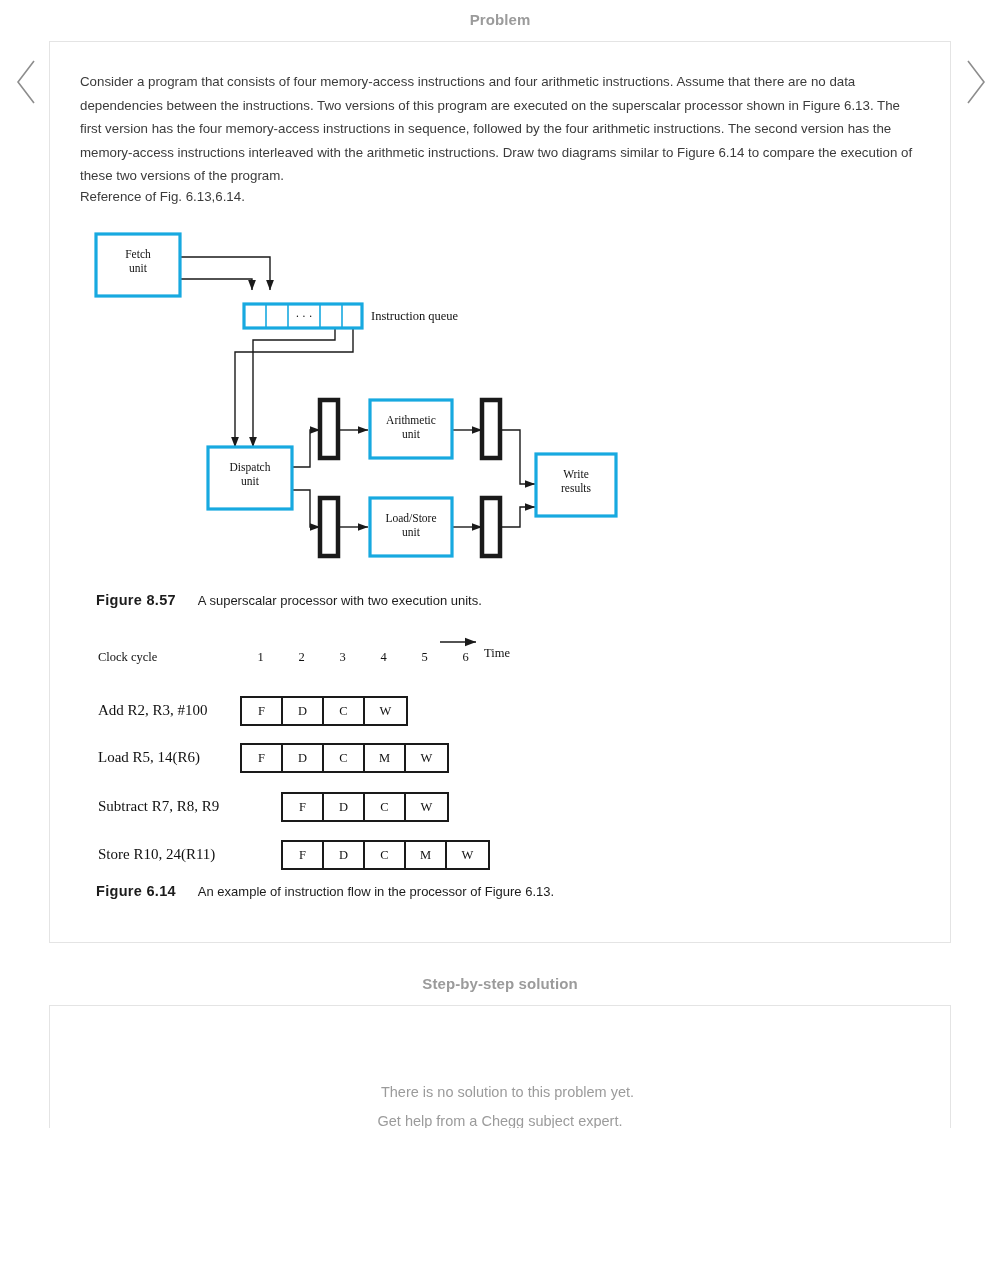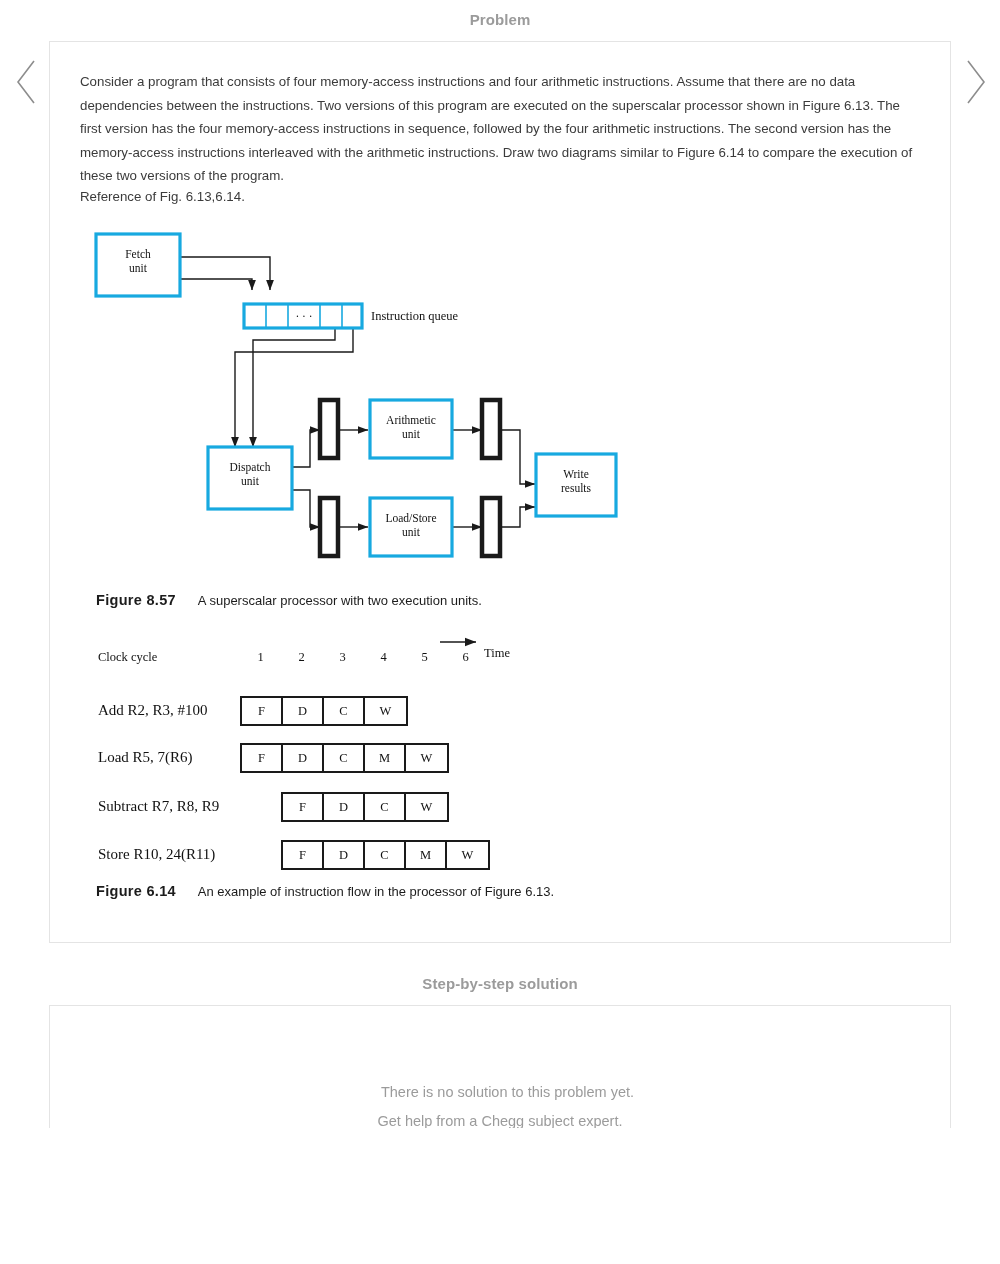--- a/index.html
+++ b/index.html
@@ -295,21 +295,21 @@
         <div class="cycle-num" style="left: 375.5px;">6</div>
       </div>
     <div id="pipe-rows">
         <div class="instr-label" style="top: 76px;">Add   R2, R3, #100</div>
         <div class="pipe-row" style="left: 160px; top: 70px;">
           <div class="pipe-cell">F</div>
           <div class="pipe-cell">D</div>
           <div class="pipe-cell">C</div>
           <div class="pipe-cell">W</div>
         </div>
-        <div class="instr-label" style="top: 123px;">Load  R5, 7(R6)</div>
+        <div class="instr-label" style="top: 123px;">Load  R5, 14(R6)</div>
         <div class="pipe-row" style="left: 160px; top: 117px;">
           <div class="pipe-cell">F</div>
           <div class="pipe-cell">D</div>
           <div class="pipe-cell">C</div>
           <div class="pipe-cell">M</div>
           <div class="pipe-cell">W</div>
         </div>
         <div class="instr-label" style="top: 172px;">Subtract  R7, R8, R9</div>
         <div class="pipe-row" style="left: 201px; top: 166px;">
           <div class="pipe-cell">F</div>

